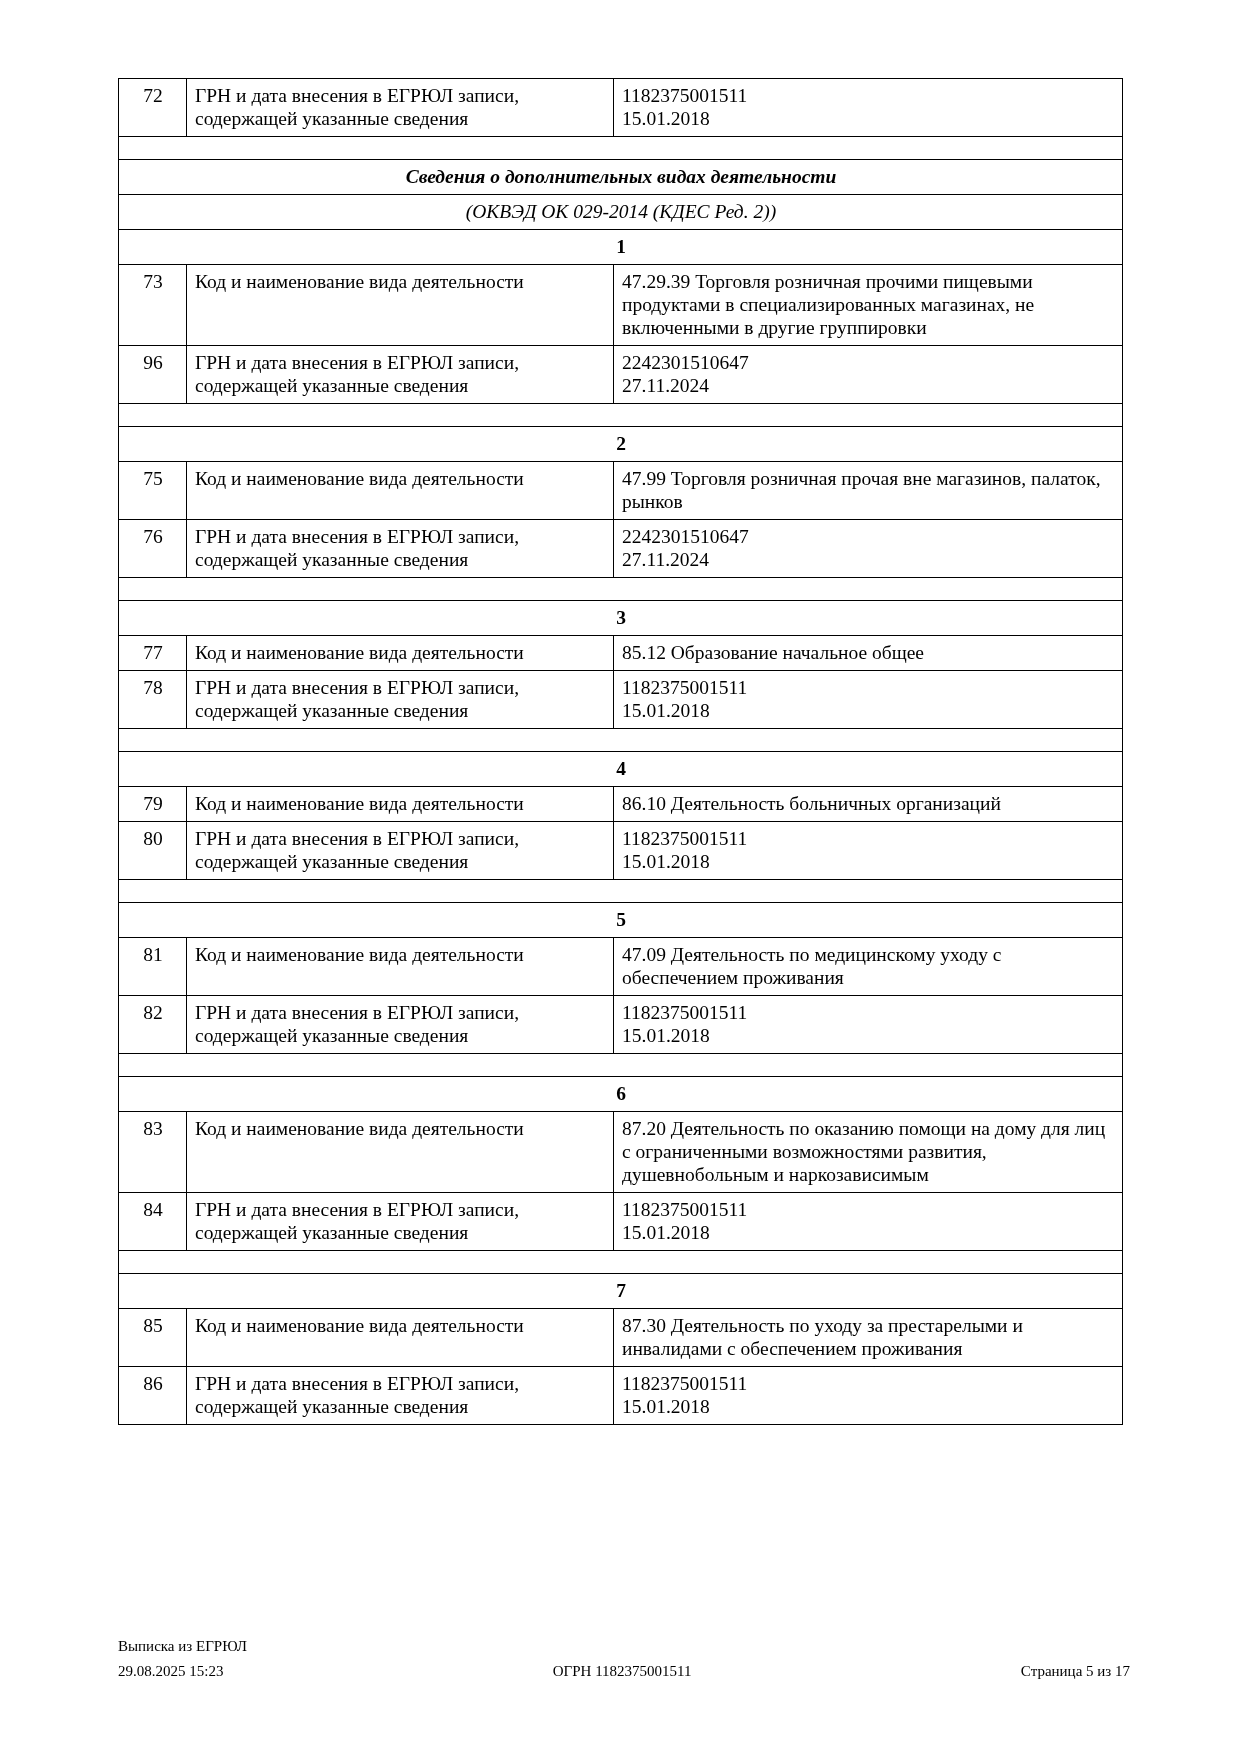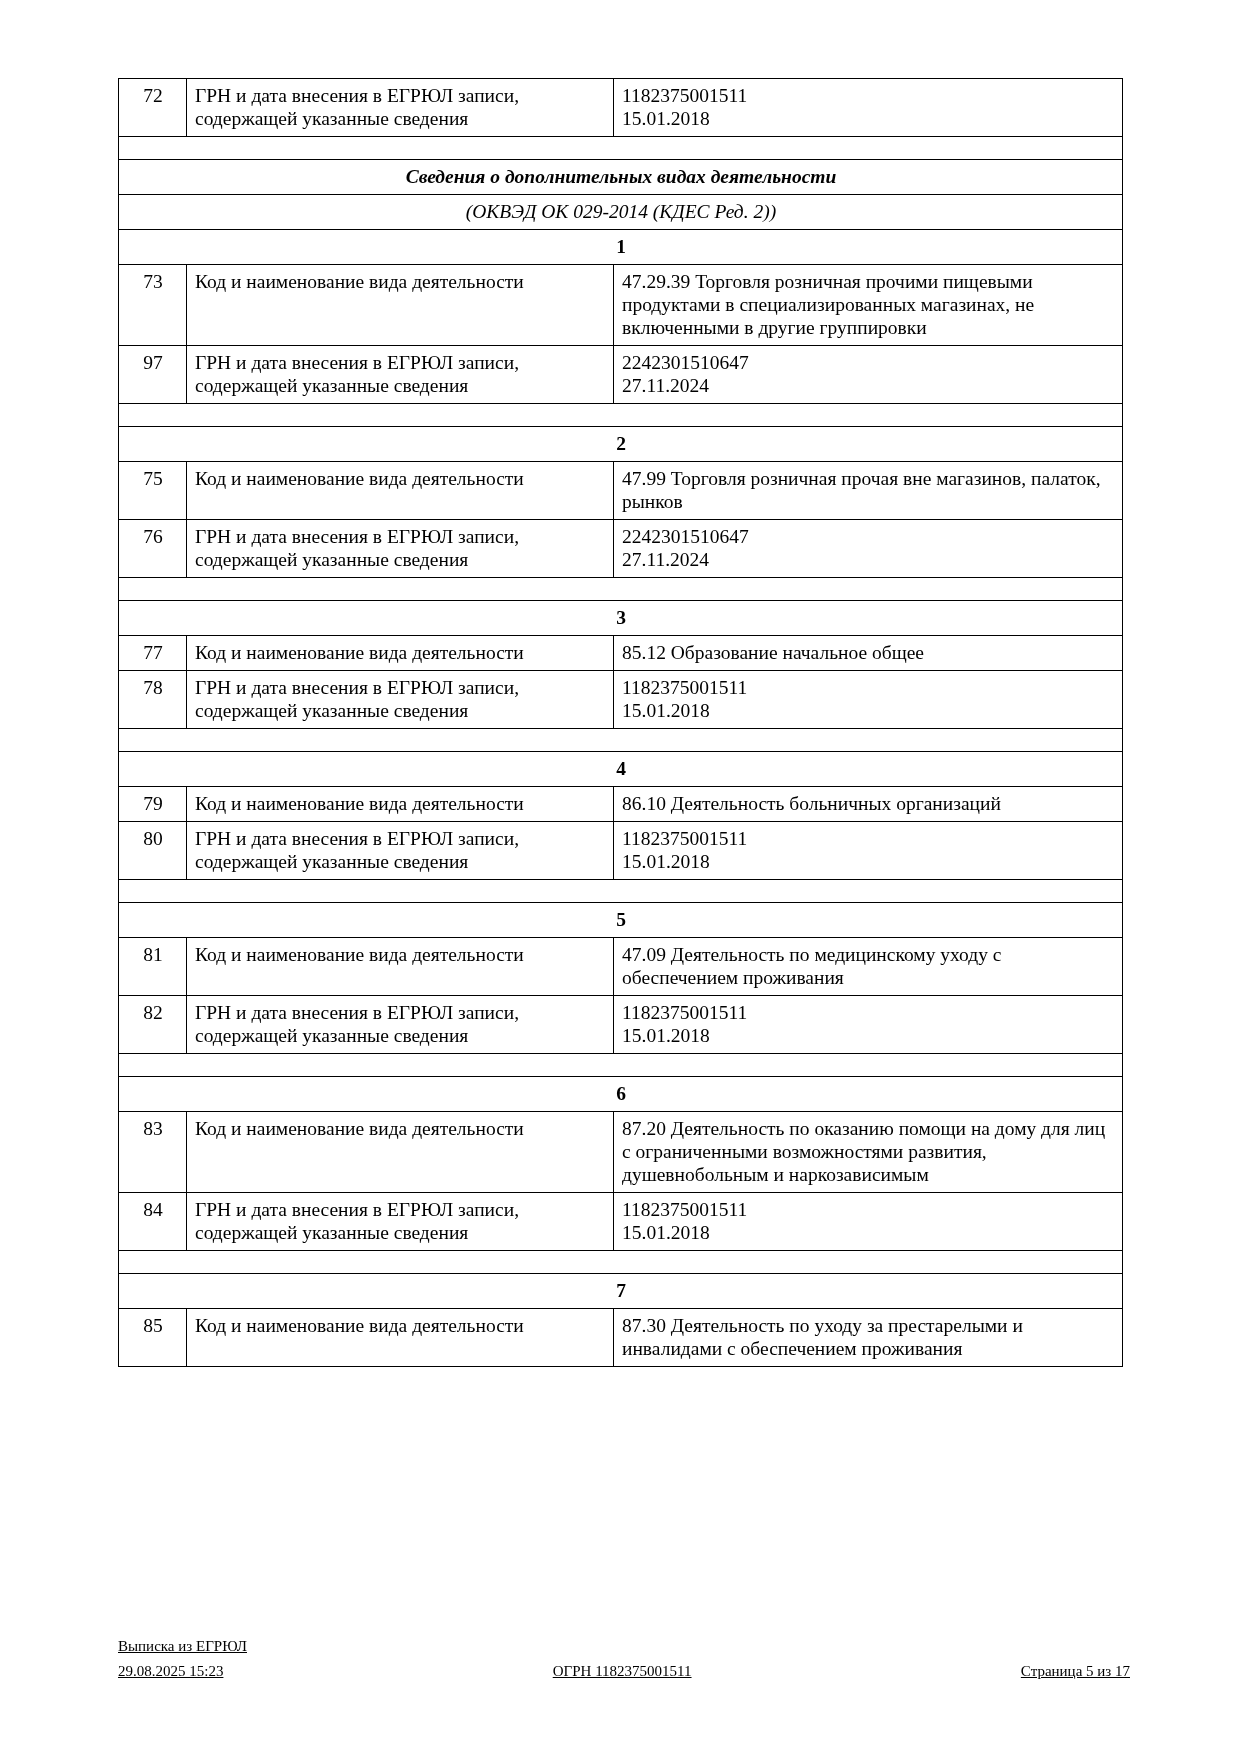--- a/index.html
+++ b/index.html
@@ -69,21 +69,20 @@
     padding: 5px 4px 6px 4px;
   }
 
   .footer {
     position: absolute;
     left: 118px;
     right: 110px;
     bottom: 74px;
     font-size: 15px;
     line-height: 1.25;
-    text-decoration: underline;
   }
   .footer-row {
     display: flex;
     justify-content: space-between;
     align-items: flex-end;
   }
   .footer-left { text-align: left; }
   .footer-center { text-align: center; flex: 0 0 auto; padding-bottom: 0px; }
   .footer-right { text-align: right; }
   .footer-line2 {
@@ -126,21 +125,21 @@
 
       <tr>
         <td class="group-index" colspan="3">1</td>
       </tr>
       <tr>
         <td class="num">73</td>
         <td class="label">Код и наименование вида деятельности</td>
         <td class="value">47.29.39 Торговля розничная прочими пищевыми продуктами в специализированных магазинах, не включенными в другие группировки</td>
       </tr>
       <tr>
-        <td class="num">97</td>
+        <td class="num">96</td>
         <td class="label">ГРН и дата внесения в ЕГРЮЛ записи, содержащей указанные сведения</td>
         <td class="value" style="white-space: pre-line;">2242301510647
 27.11.2024</td>
       </tr>
       <tr class="spacer">
         <td colspan="3"></td>
       </tr>
 
       <tr>
         <td class="group-index" colspan="3">2</td>
@@ -232,20 +231,26 @@
         <td colspan="3"></td>
       </tr>
 
       <tr>
         <td class="group-index" colspan="3">7</td>
       </tr>
       <tr>
         <td class="num">85</td>
         <td class="label">Код и наименование вида деятельности</td>
         <td class="value">87.30 Деятельность по уходу за престарелыми и инвалидами с обеспечением проживания</td>
+      </tr>
+      <tr>
+        <td class="num">86</td>
+        <td class="label">ГРН и дата внесения в ЕГРЮЛ записи, содержащей указанные сведения</td>
+        <td class="value" style="white-space: pre-line;">1182375001511
+15.01.2018</td>
       </tr>
     </tbody>
   </table>
 
   <div class="footer">
     <div class="footer-row">
       <div class="footer-left nowrap">Выписка из ЕГРЮЛ</div>
     </div>
     <div class="footer-line2">
       <div class="footer-left nowrap">29.08.2025 15:23</div>

